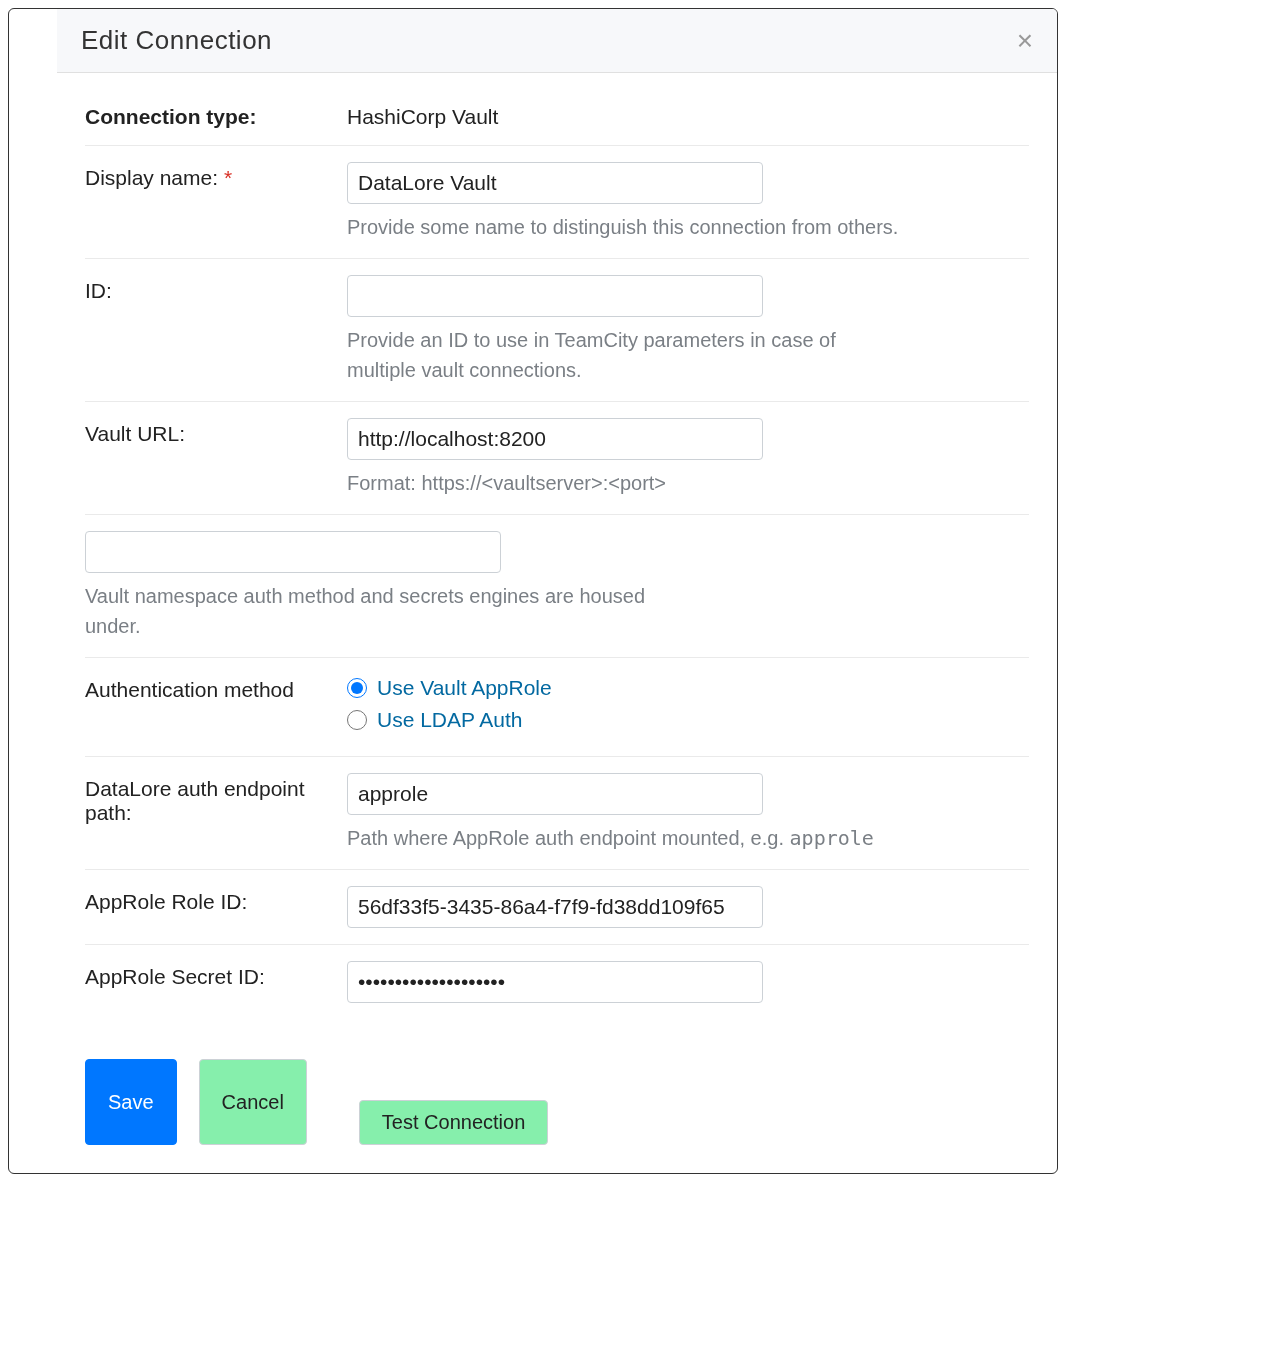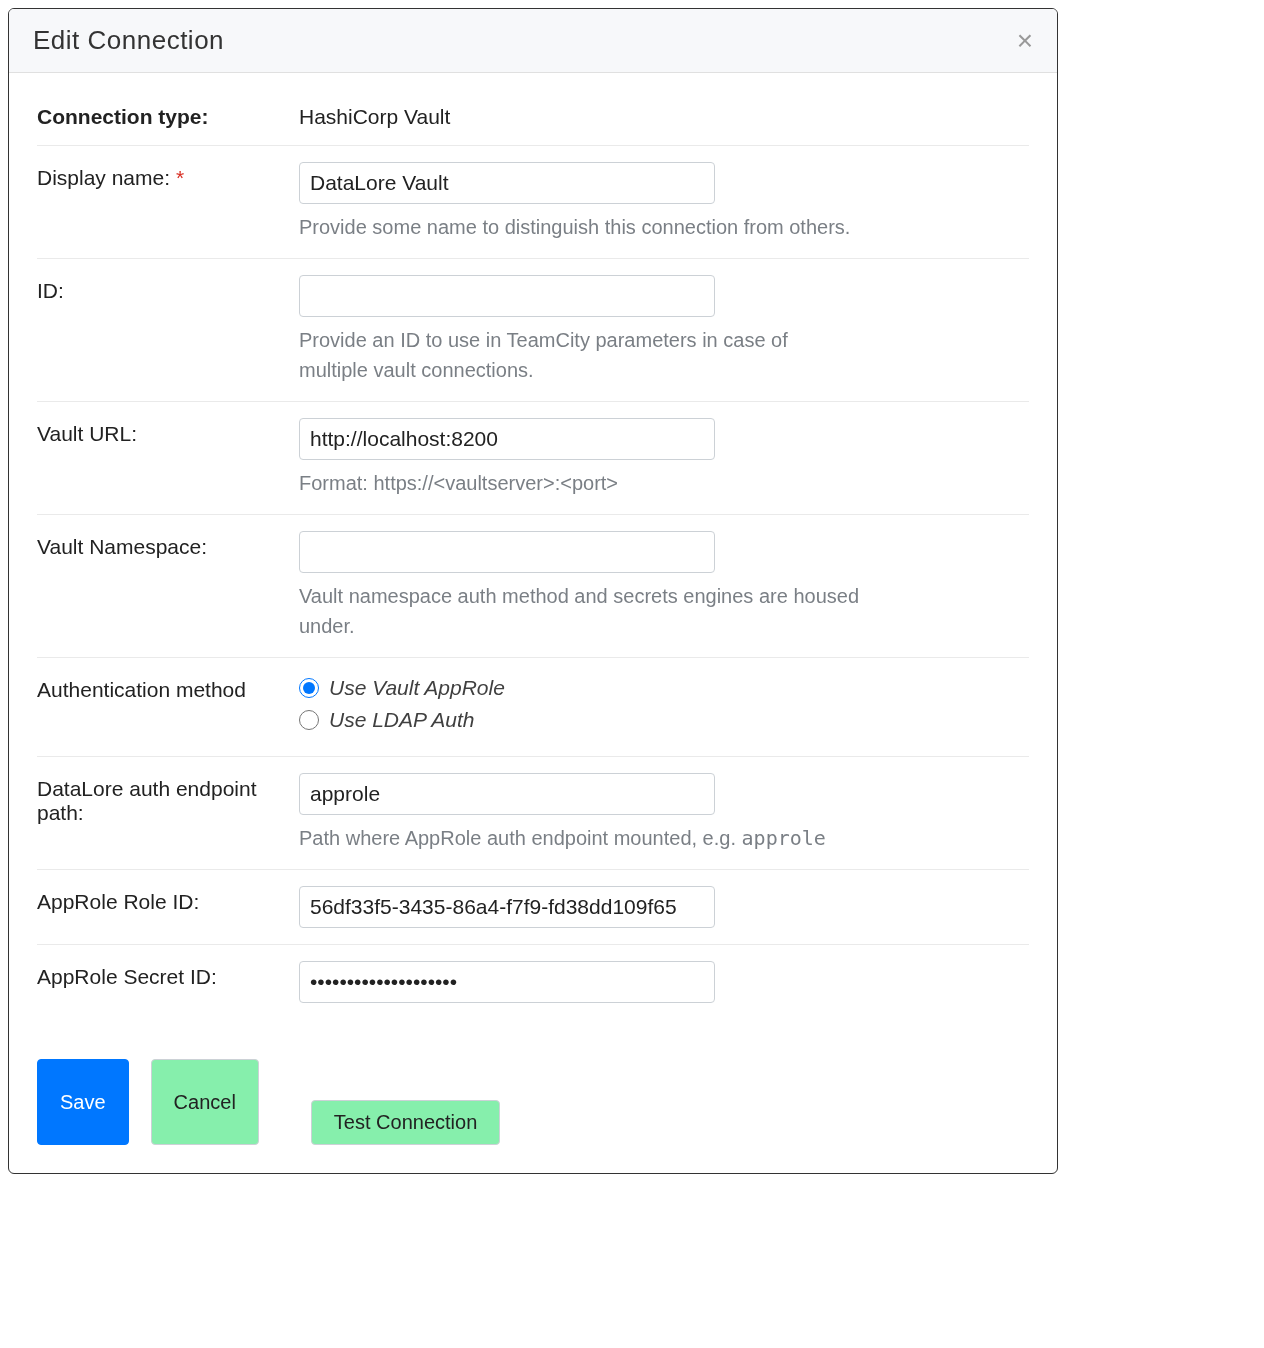--- a/index.html
+++ b/index.html
@@ -11,20 +11,21 @@
       font-family: -apple-system, BlinkMacSystemFont, "Segoe UI", Helvetica, Arial, sans-serif;
       background: #fff;
       padding: 8px;
     }
     .dialog {
       width: 1050px;
       border: 1px solid #333;
       border-radius: 6px;
       overflow: hidden;
       background: #fff;
+      padding-left: 48px;
     }
     .dialog-header {
       display: flex;
       justify-content: space-between;
       align-items: center;
       padding: 16px 24px;
       background: #f7f8fa;
       border-bottom: 1px solid #e0e0e0;
     }
     .dialog-title {
@@ -111,22 +112,21 @@
     }
     .radio-input {
       width: 20px;
       height: 20px;
       margin-right: 10px;
       accent-color: #0077ff;
       cursor: pointer;
     }
     .radio-label {
       font-size: 21px;
-      color: #404040;
-      font-style: italic;
+      color: #0369a1;
     }
     .dialog-footer {
       display: flex;
       gap: 22px;
       padding: 20px 28px 28px 28px;
     }
     .btn {
       padding: 10px 22px;
       font-size: 20px;
       border-radius: 4px;
@@ -184,21 +184,20 @@
 
     <div class="form-row">
       <div class="form-label">Vault URL:</div>
       <div class="form-control">
         <input type="text" class="text-input" value="http://localhost:8200" style="">
         <div class="help-text">Format: https://&lt;vaultserver&gt;:&lt;port&gt;</div>
       </div>
     </div>
 
     <div class="form-row">
-      <div class="form-label">Vault Namespace:</div>
       <div class="form-control">
         <input type="text" class="text-input" value="" style="">
         <div class="help-text">Vault namespace auth method and secrets engines are housed under.</div>
       </div>
     </div>
 
     <div class="form-row">
       <div class="form-label">Authentication method</div>
       <div class="form-control">
         <div class="radio-group">

